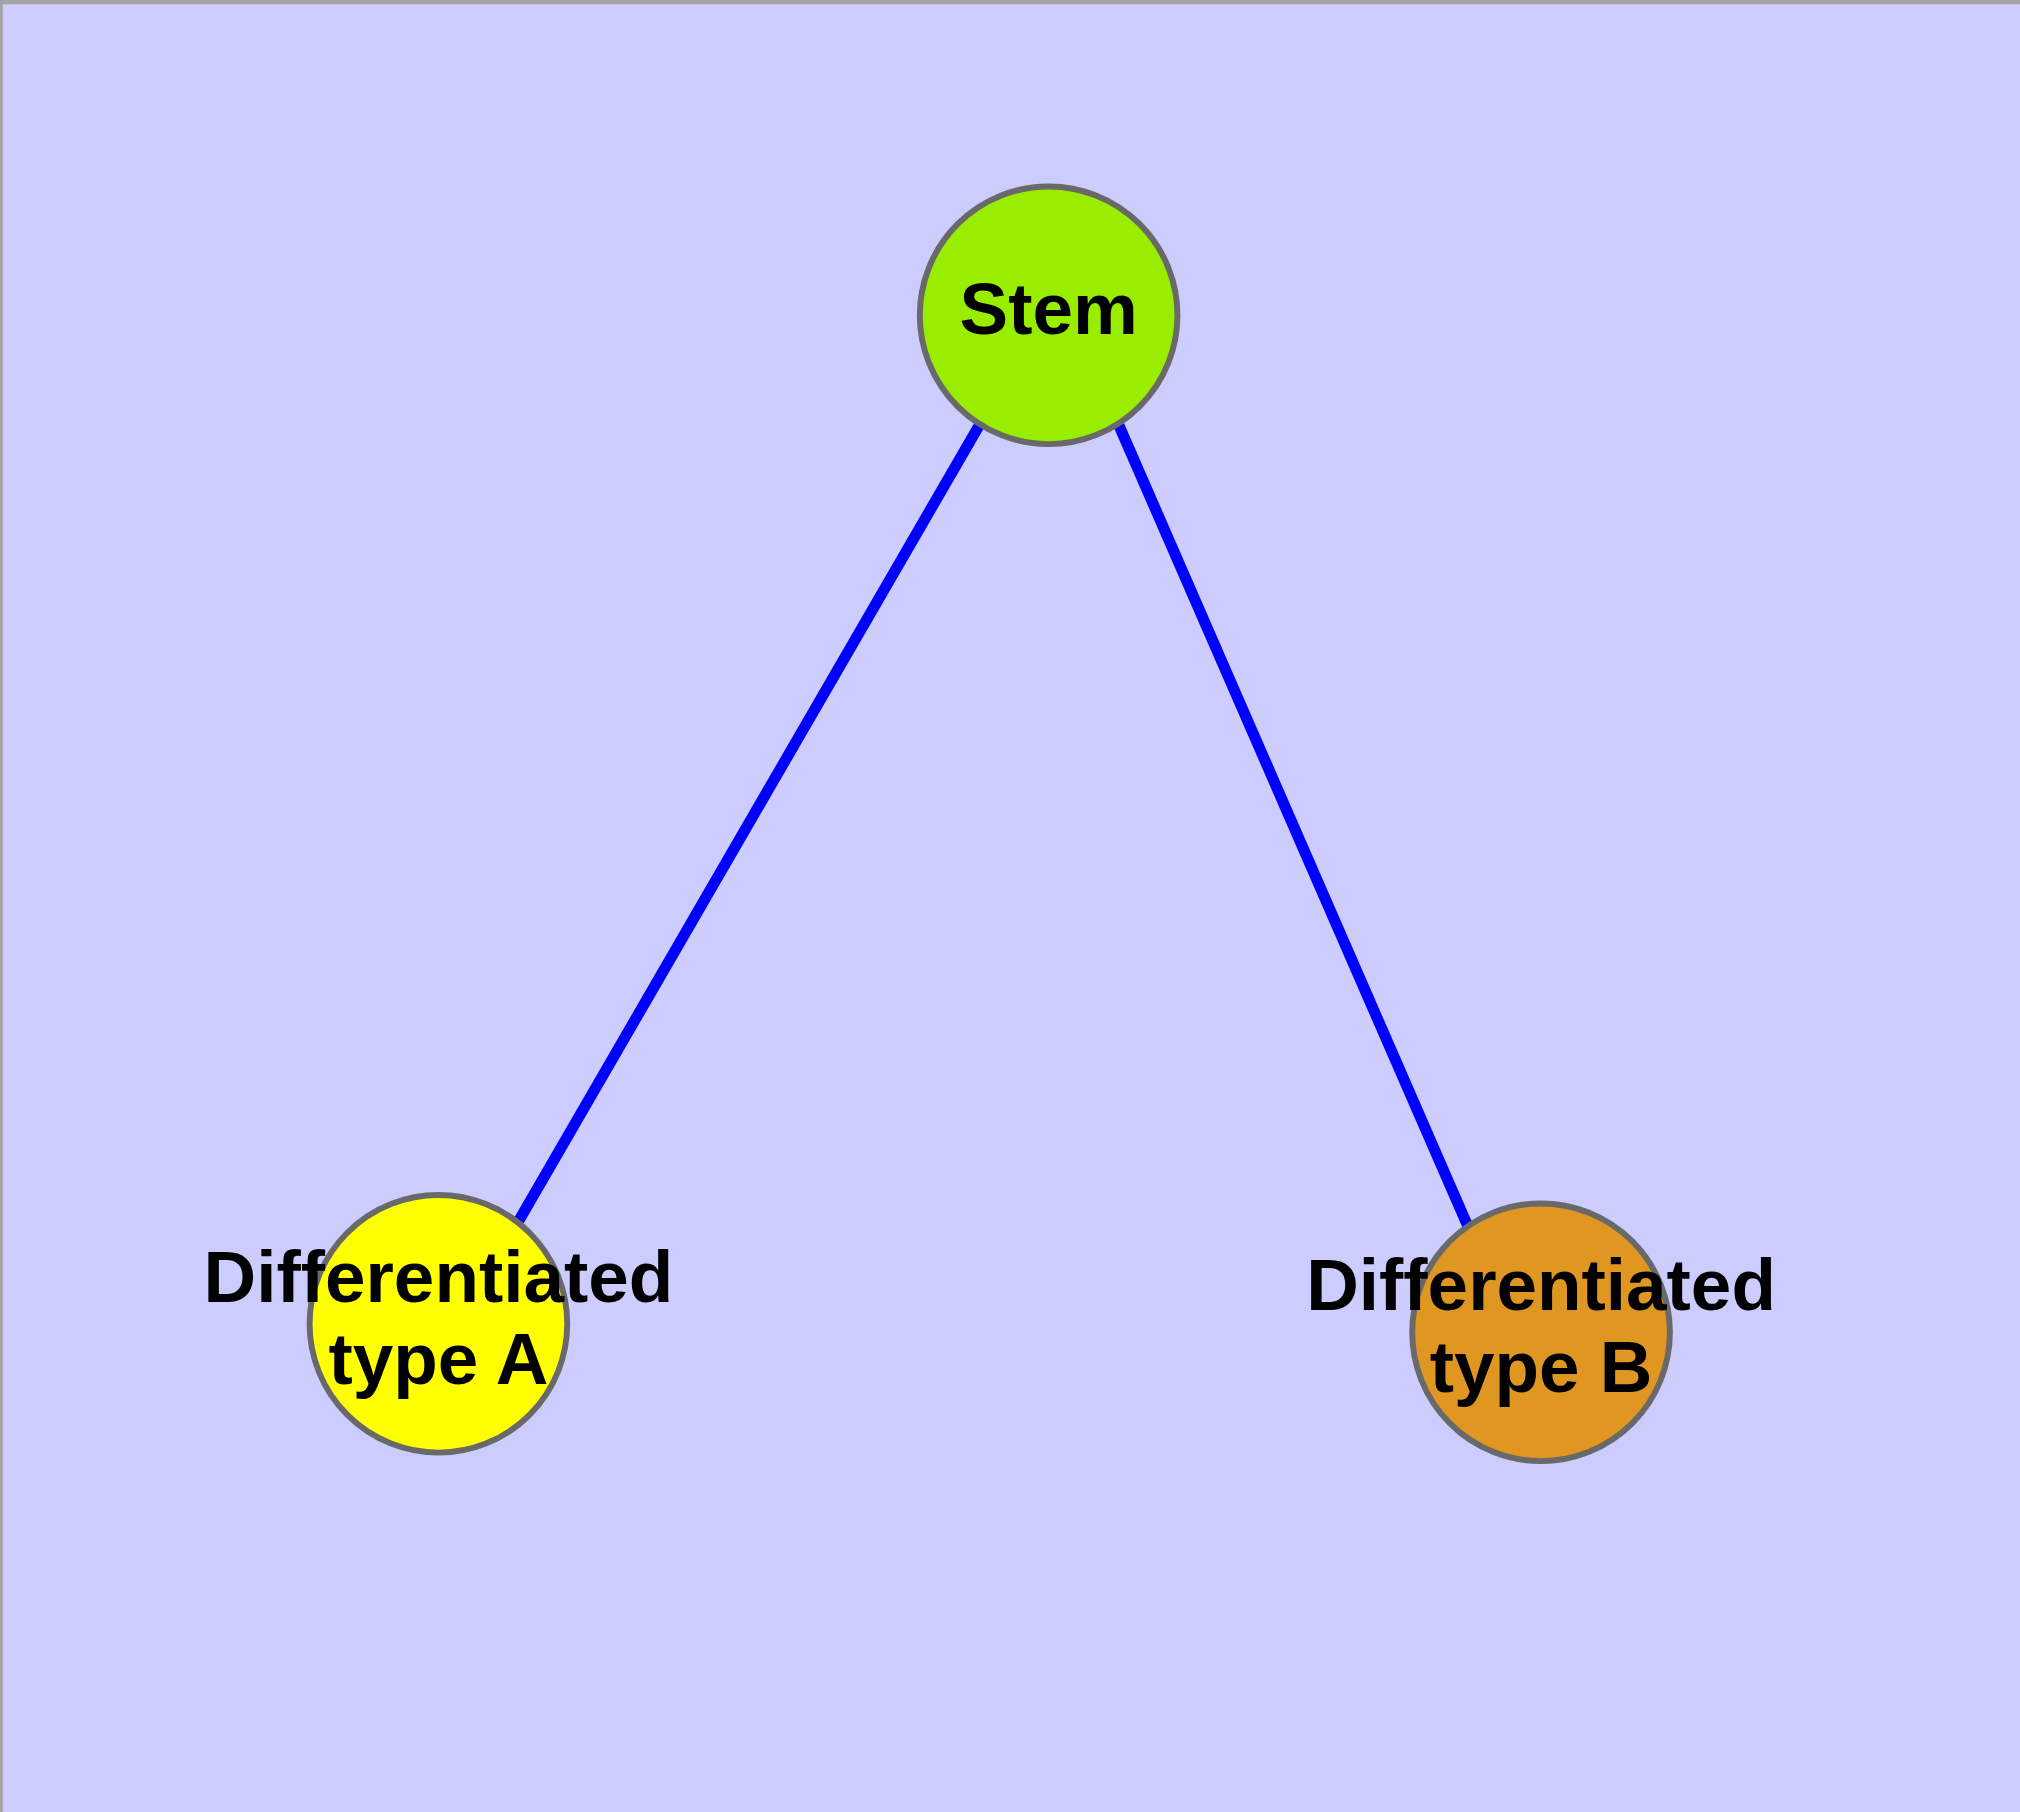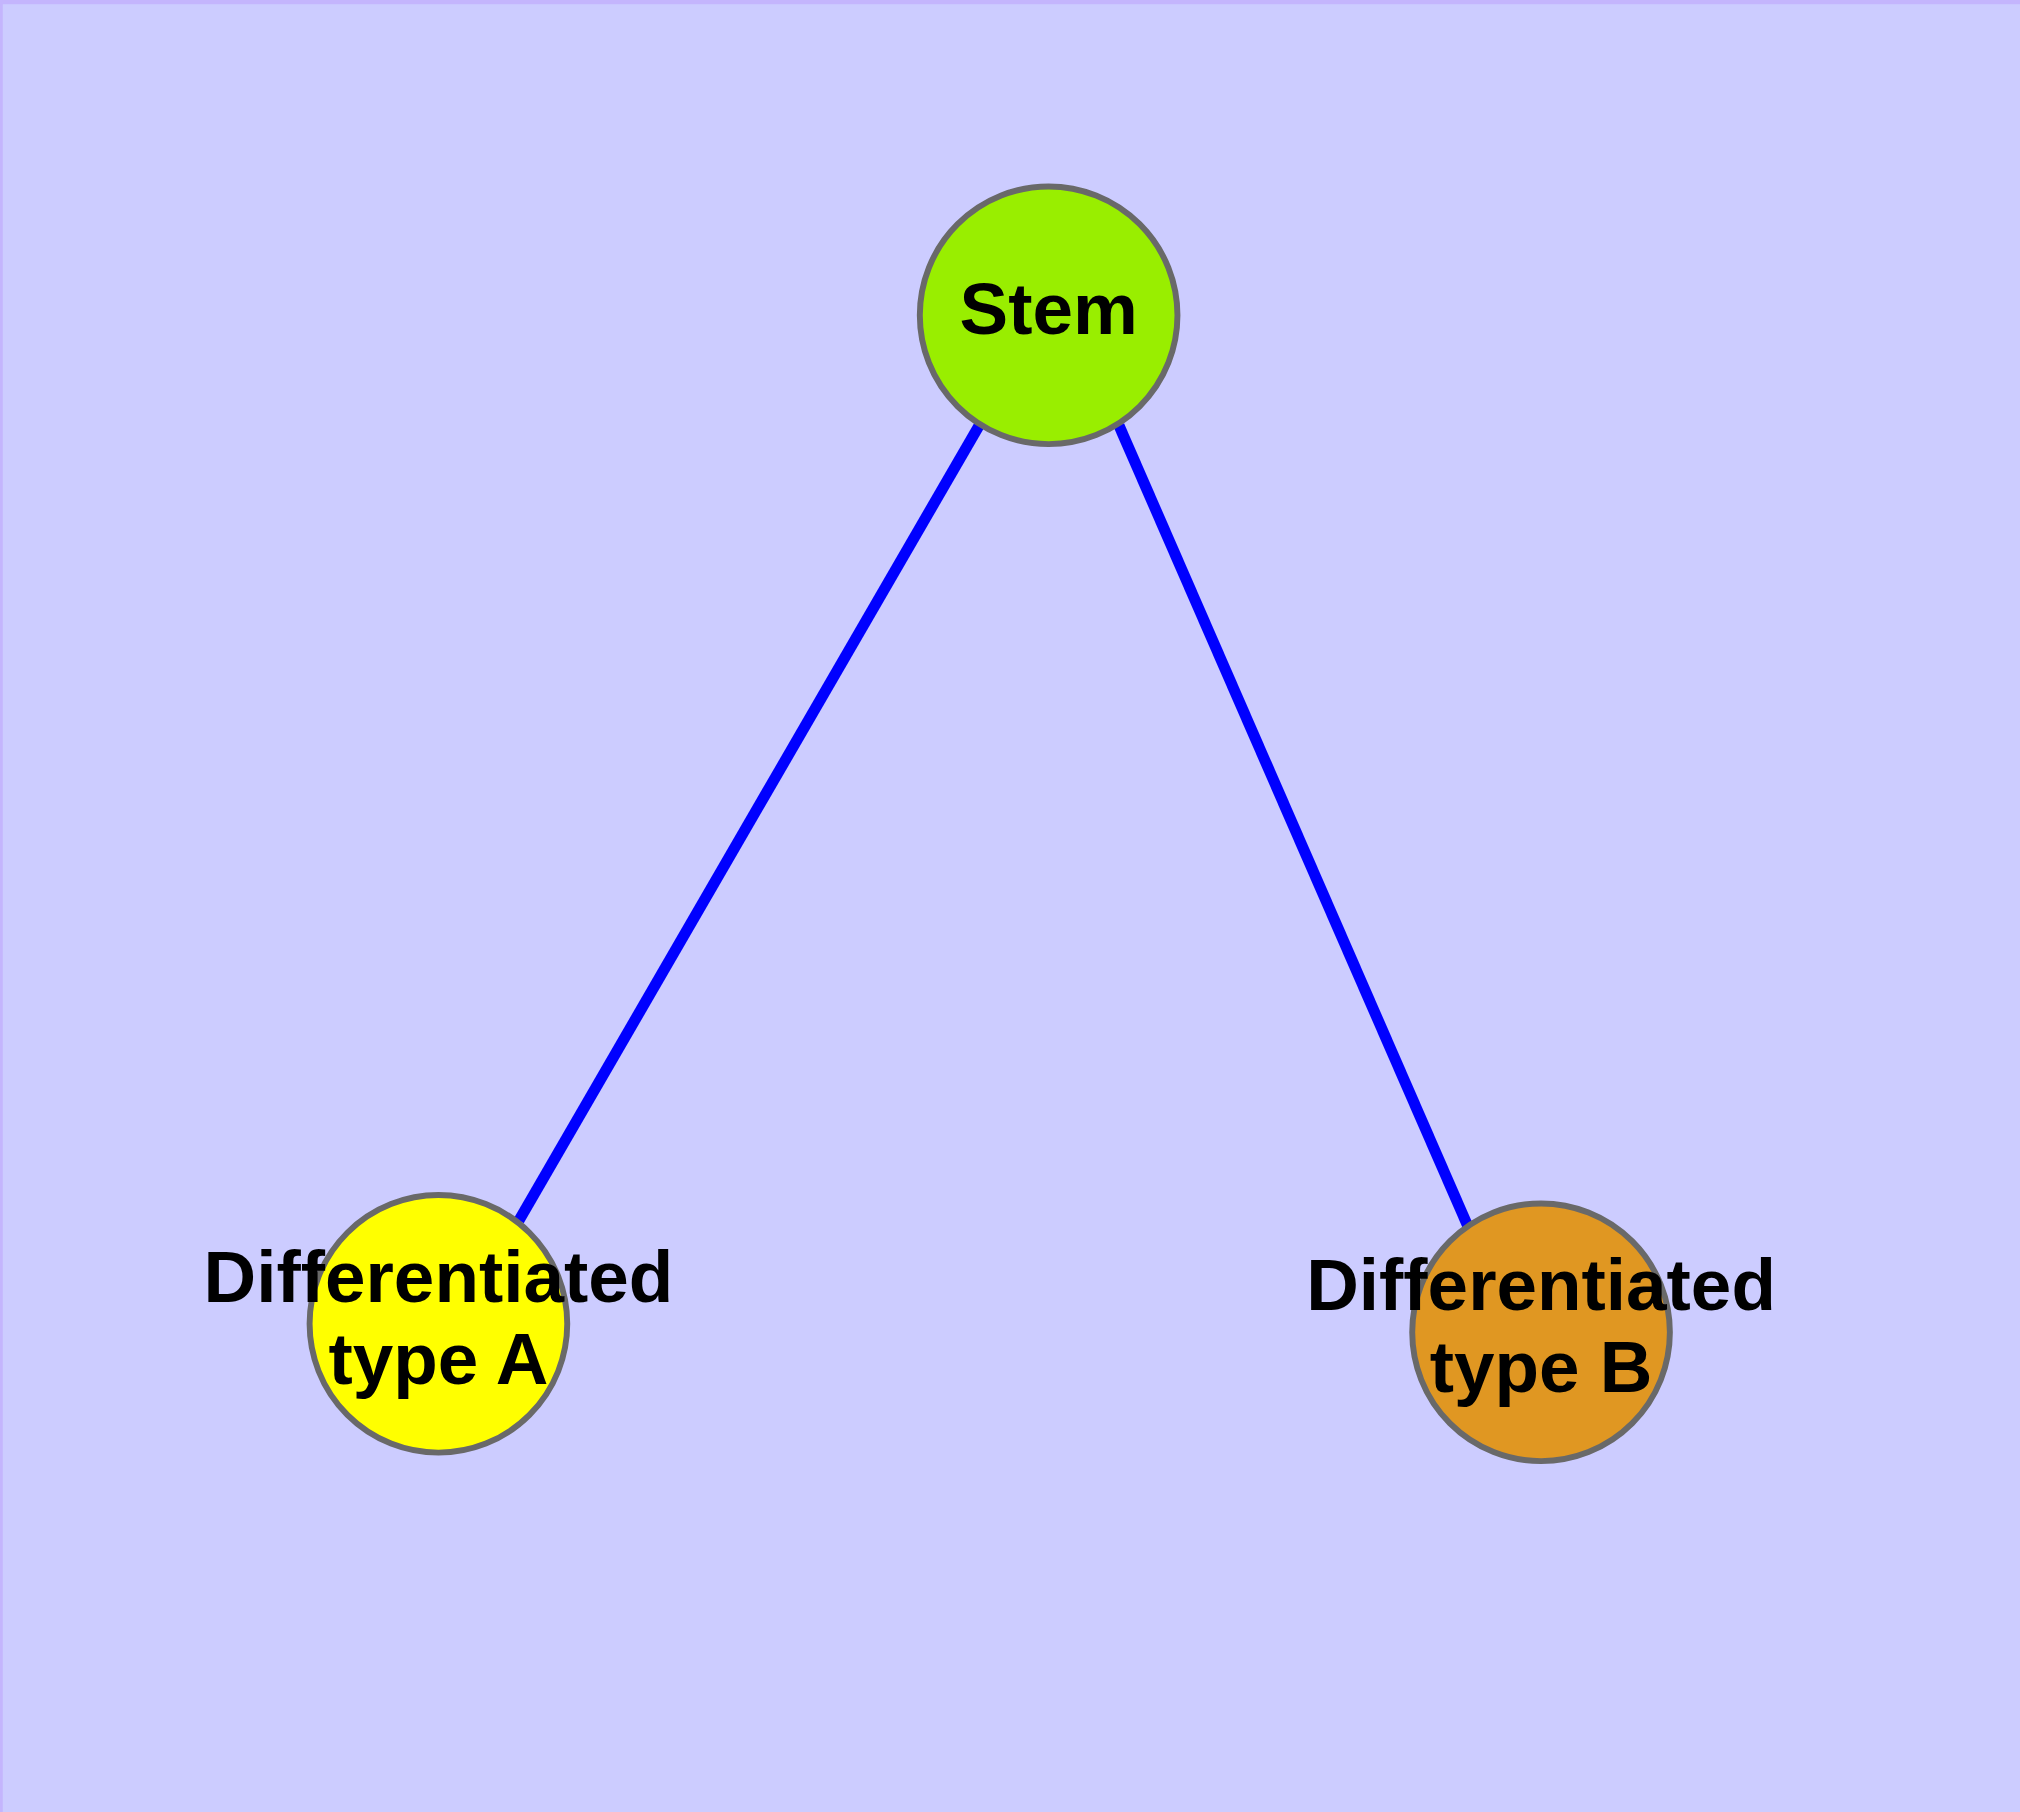--- a/index.html
+++ b/index.html
@@ -11,21 +11,21 @@
   body {
     width: 2021px;
     height: 1812px;
     overflow: hidden;
     font-family: "Liberation Sans", sans-serif;
   }
   #graph-canvas {
     position: relative;
     width: 2021px;
     height: 1812px;
-    background: #c4b5fd;
+    background: #a3a3a3;
   }
   #graph-svg {
     position: absolute;
     top: 0;
     left: 0;
     width: 2021px;
     height: 1812px;
     display: block;
   }
   .node-label {

